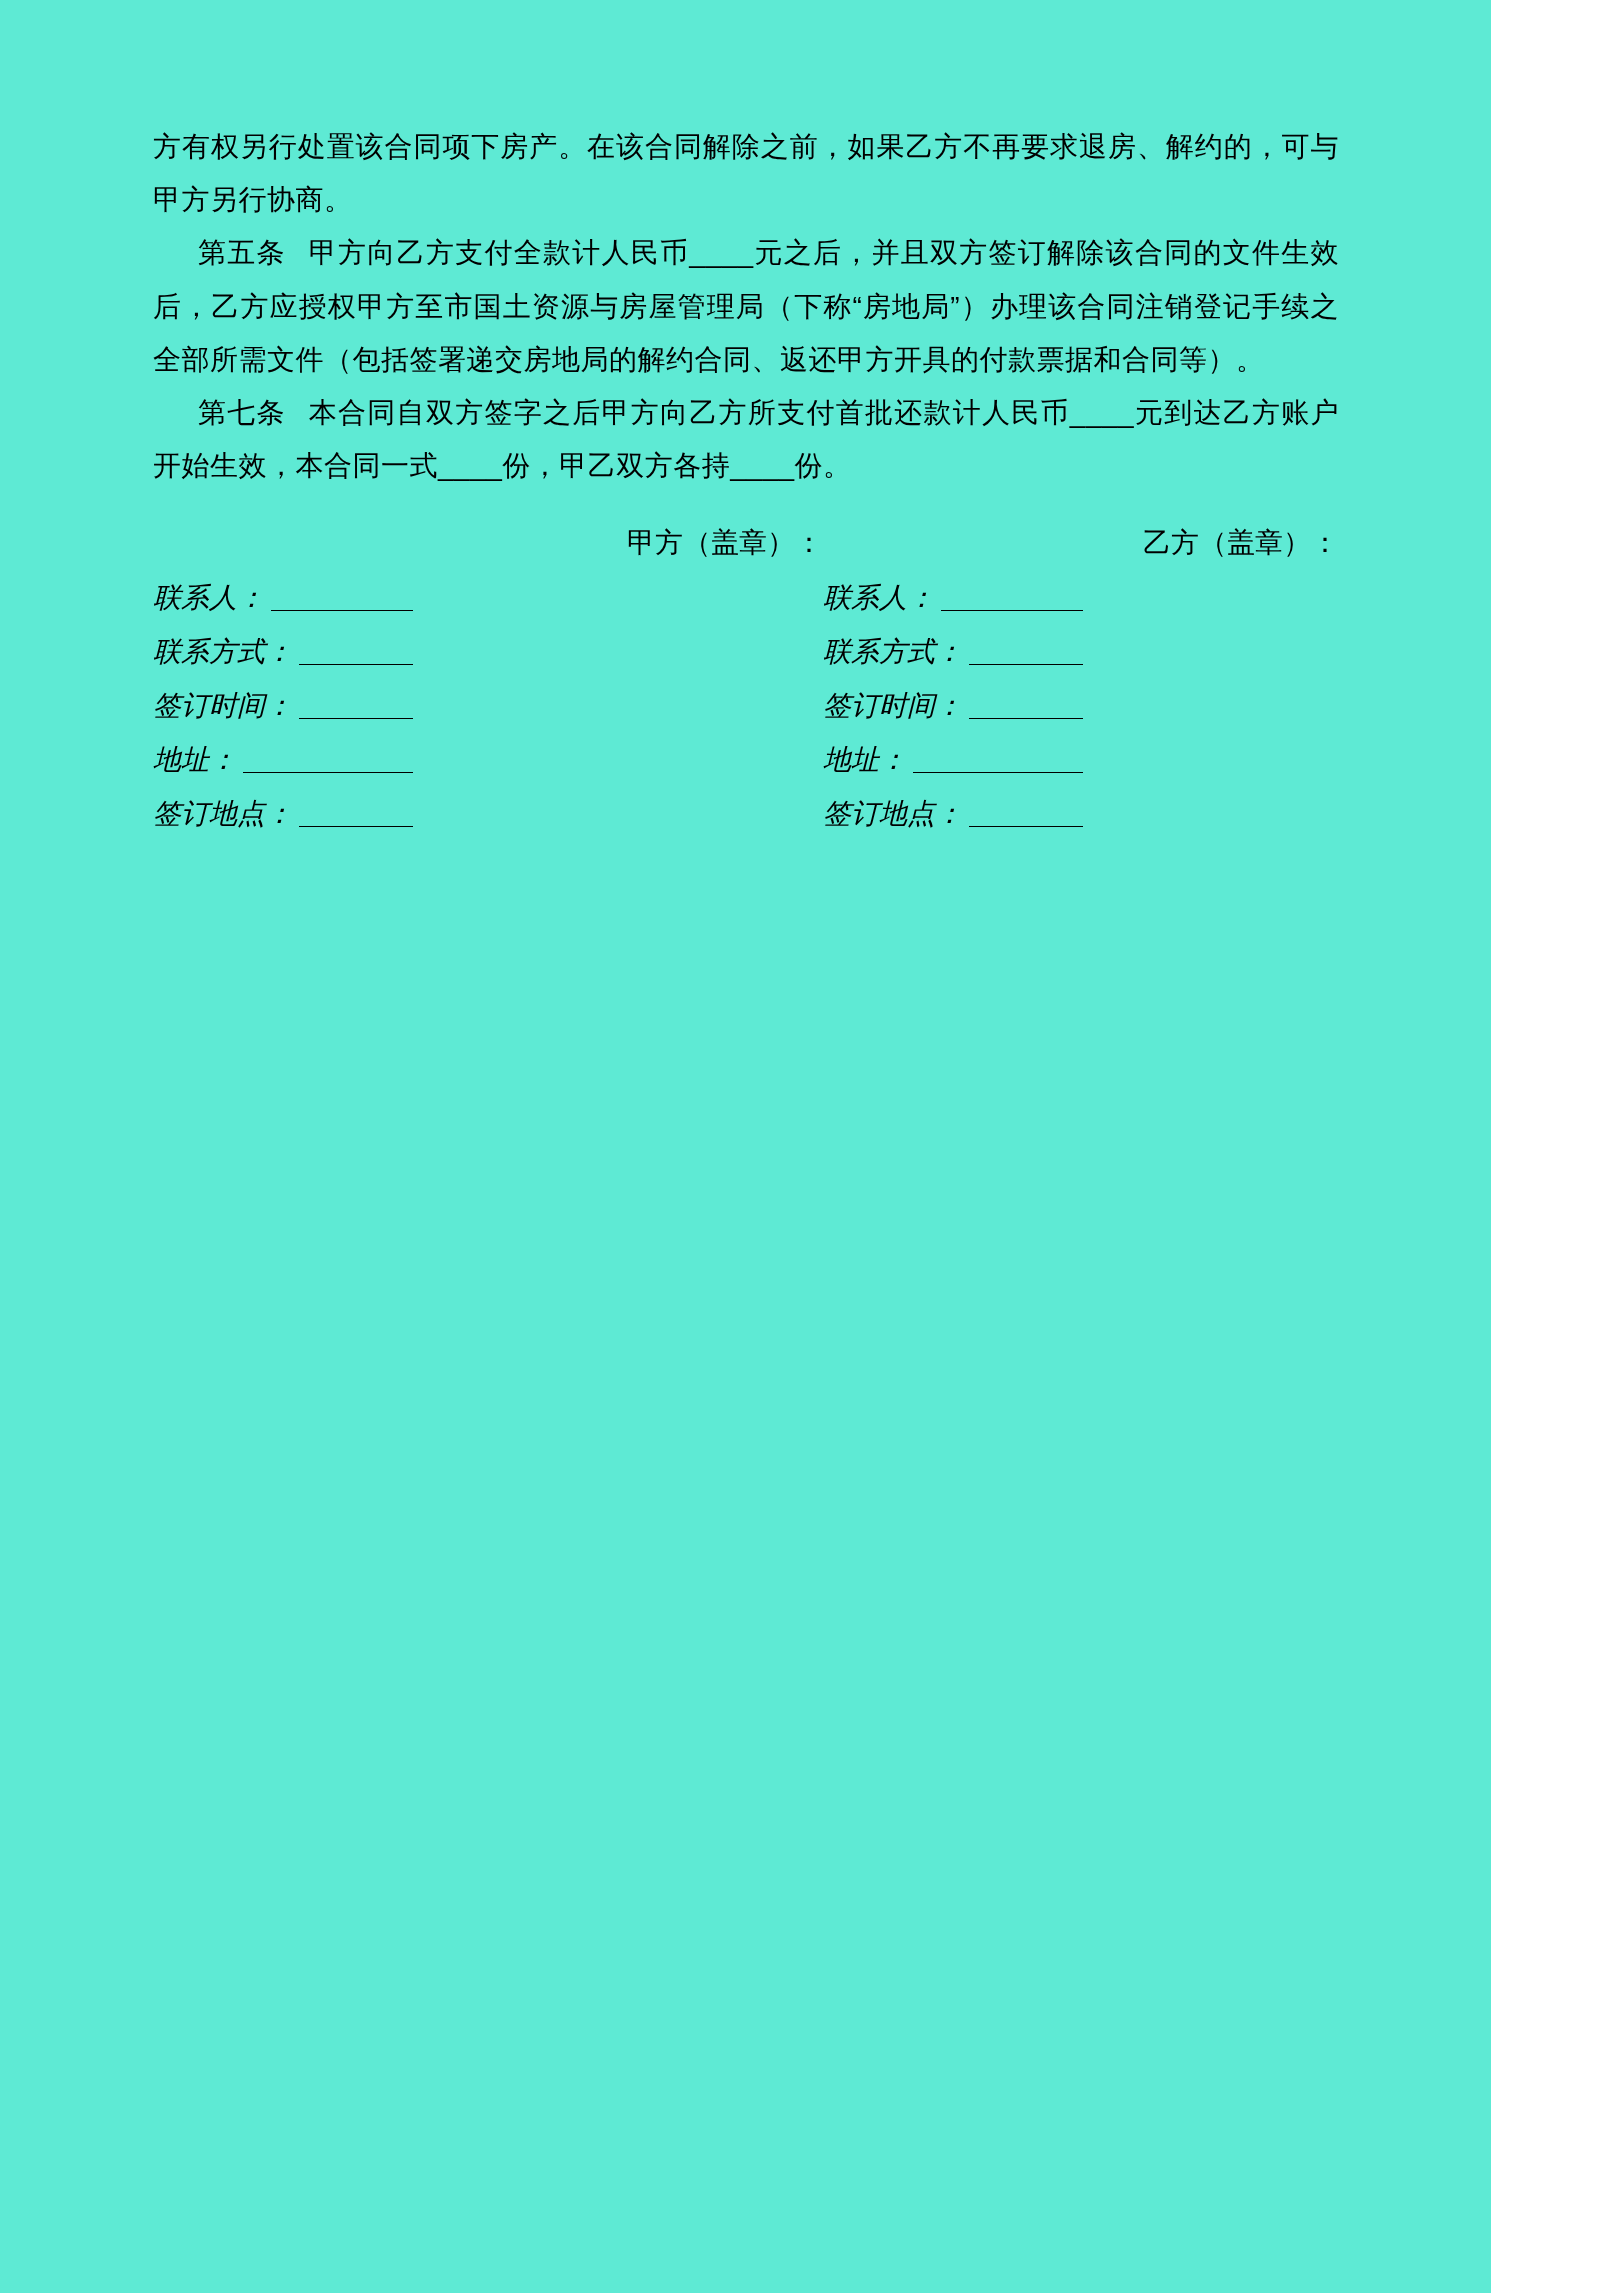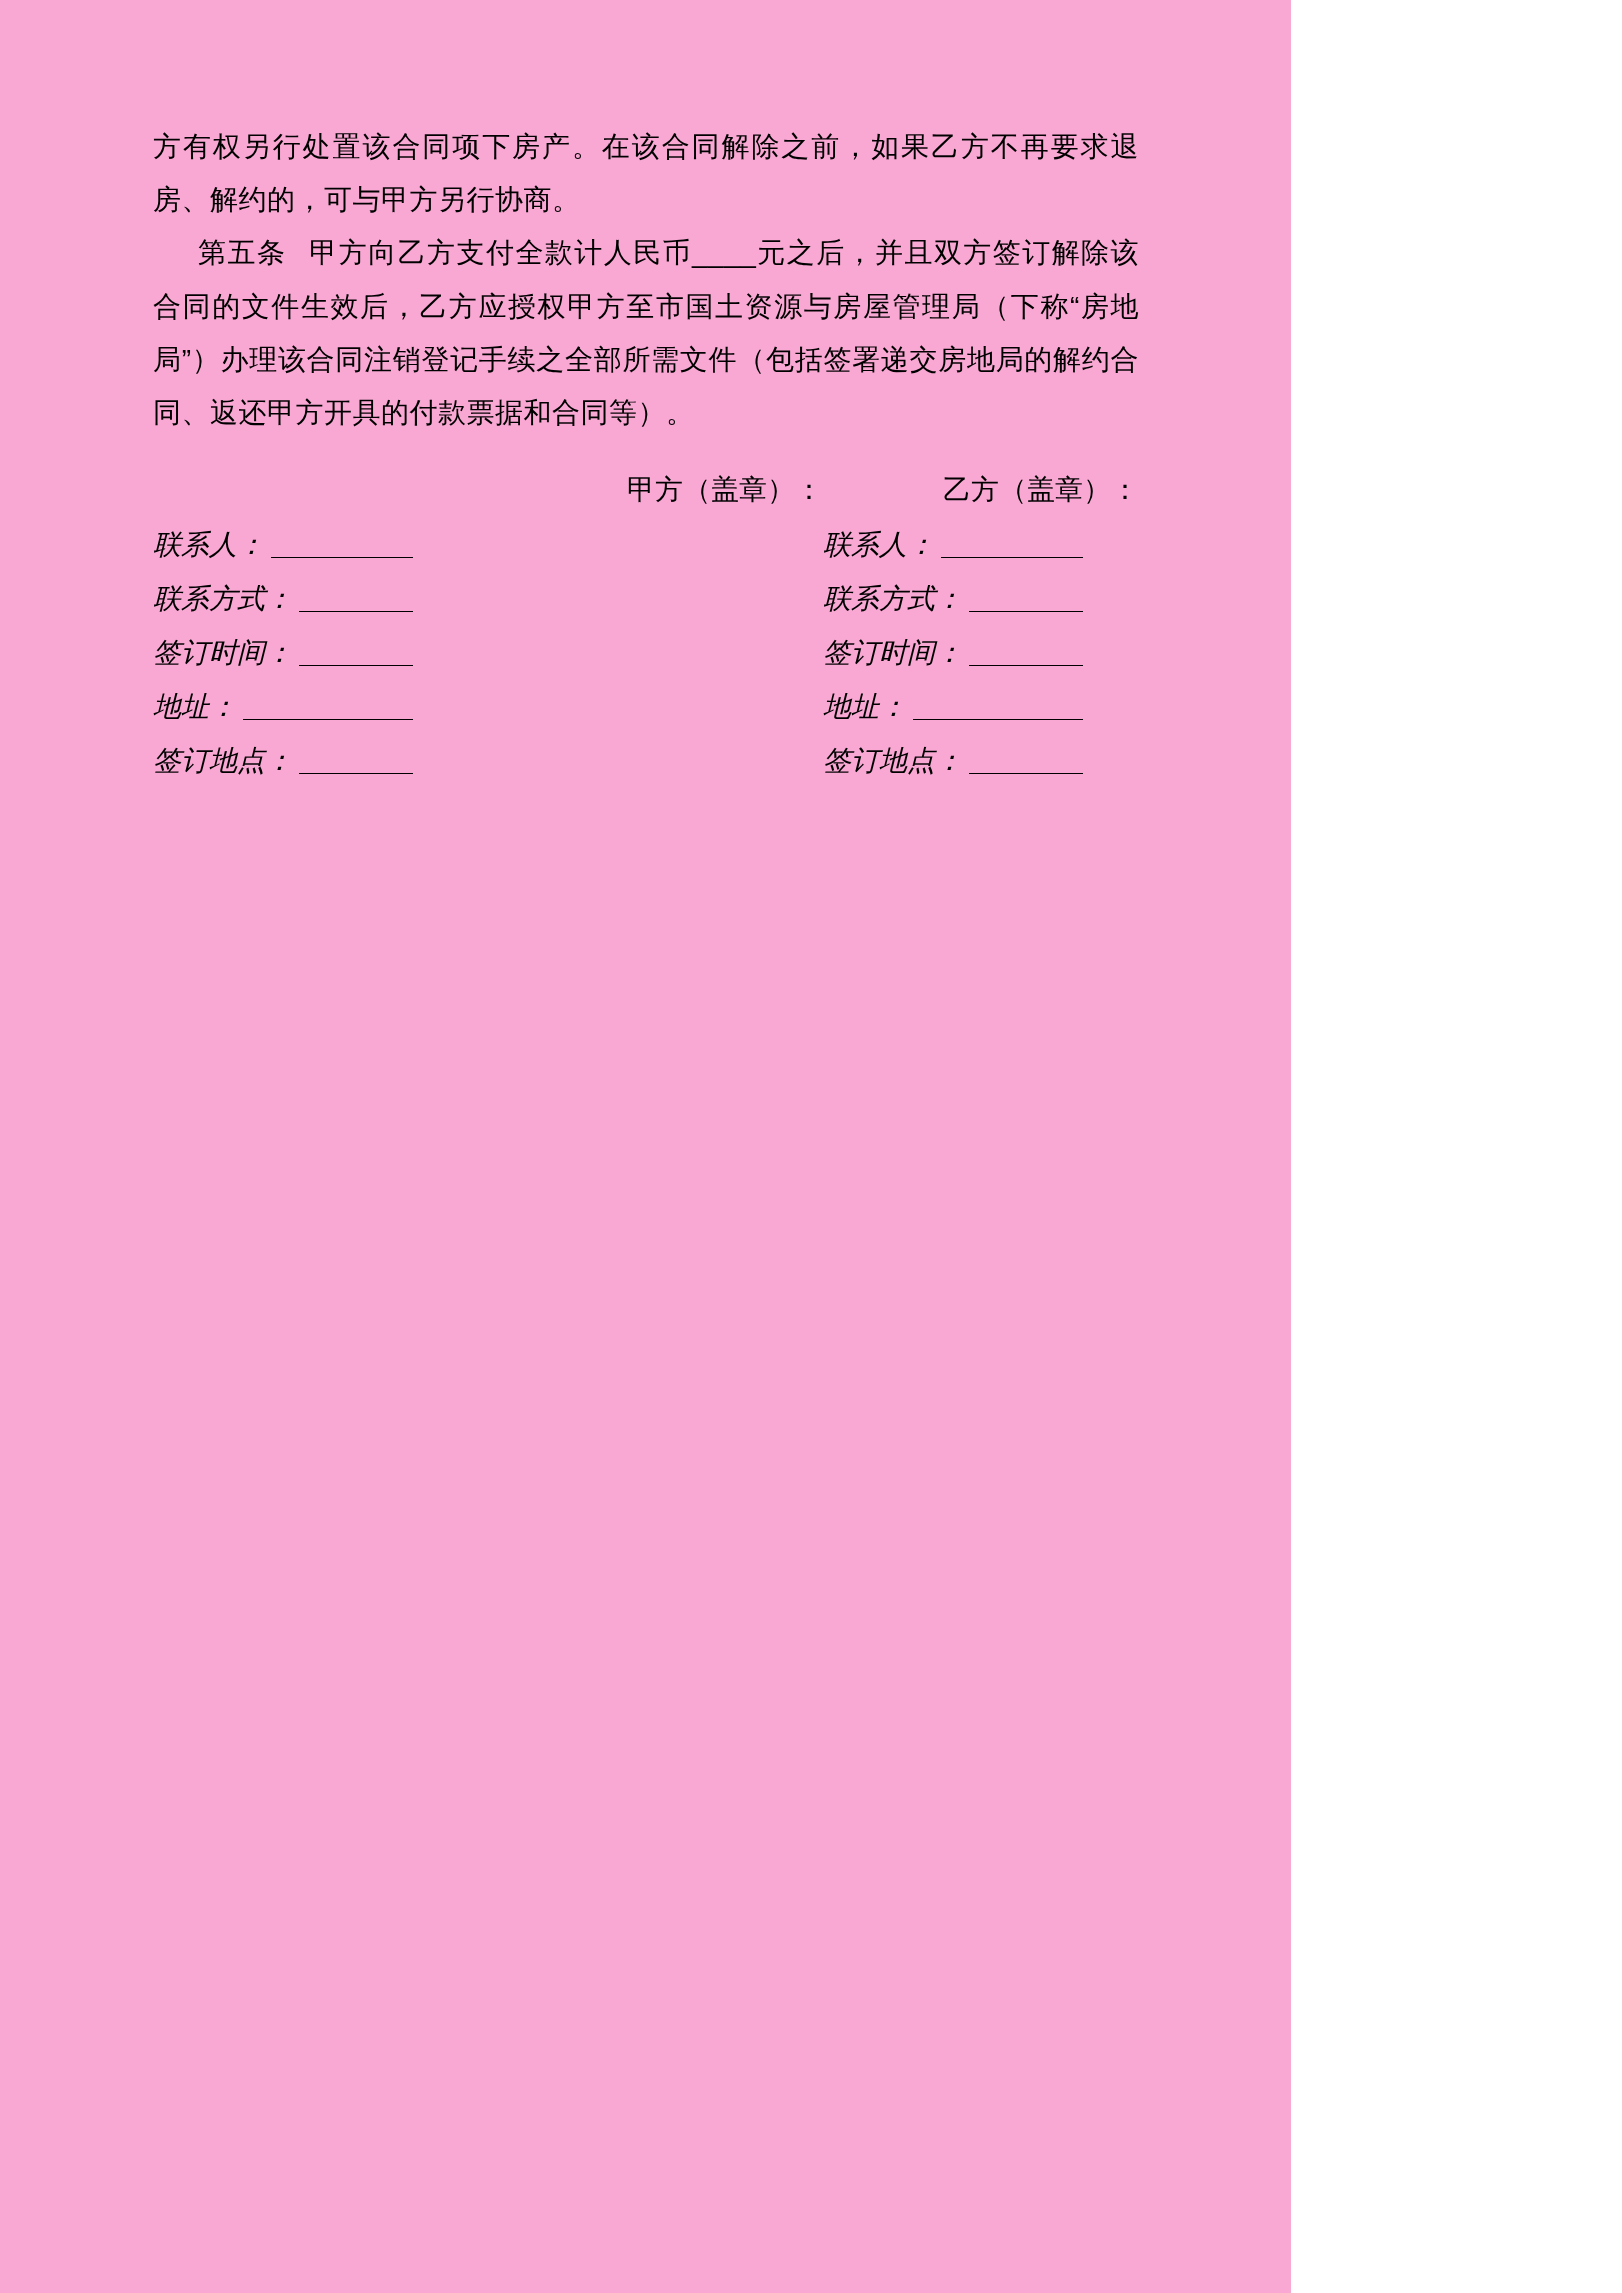--- a/index.html
+++ b/index.html
@@ -2,24 +2,24 @@
 <html style="font-size:14.5px"><head>
 <meta charset="utf-8">
 <style>
   html, body {
     margin: 0;
     padding: 0;
     background: #ffffff;
   }
   .page {
     position: relative;
-    width: 1291px;
+    width: 1491px;
     height: 2294px;
     box-sizing: border-box;
-    background: #f9a8d4;
+    background: #5eead4;
     padding: 120px 152px 0 153px;
     font-family: "Liberation Sans", "DejaVu Sans", sans-serif;
     font-size: 28px;
     color: #000000;
     overflow: hidden;
   }
   p.para {
     margin: 0;
     line-height: 1.9;
     text-align: justify;
@@ -73,20 +73,23 @@
 
   <p class="para">
     <span>方有权另行处置该合同项下房产。在该合同解除之前，如果乙方不再要求退房、解约的，可与甲方另行协商。</span>
   </p>
 
   <p class="para indent">
     <span class="article-no">第五条</span><span>甲方向乙方支付全款计人民币____元之后，并且双方签订解除该合同的文件生效后，乙方应授权甲方至市国土资源与房屋管理局（下称“房地局”）办理该合同注销登记手续之全部所需文件（包括签署递交房地局的解约合同、返还甲方开具的付款票据和合同等）。</span>
   </p>
 
 
+  <p class="para indent">
+    <span class="article-no">第七条</span><span>本合同自双方签字之后甲方向乙方所支付首批还款计人民币____元到达乙方账户开始生效，本合同一式____份，甲乙双方各持____份。</span>
+  </p>
 
   <div class="sig-grid">
 
     <div class="sig-col">
       <div class="sig-title">甲方（盖章）：</div>
 
       <div class="sig-row">
         <span class="label">联系人：</span>
         <span class="blank"></span>
       </div>

